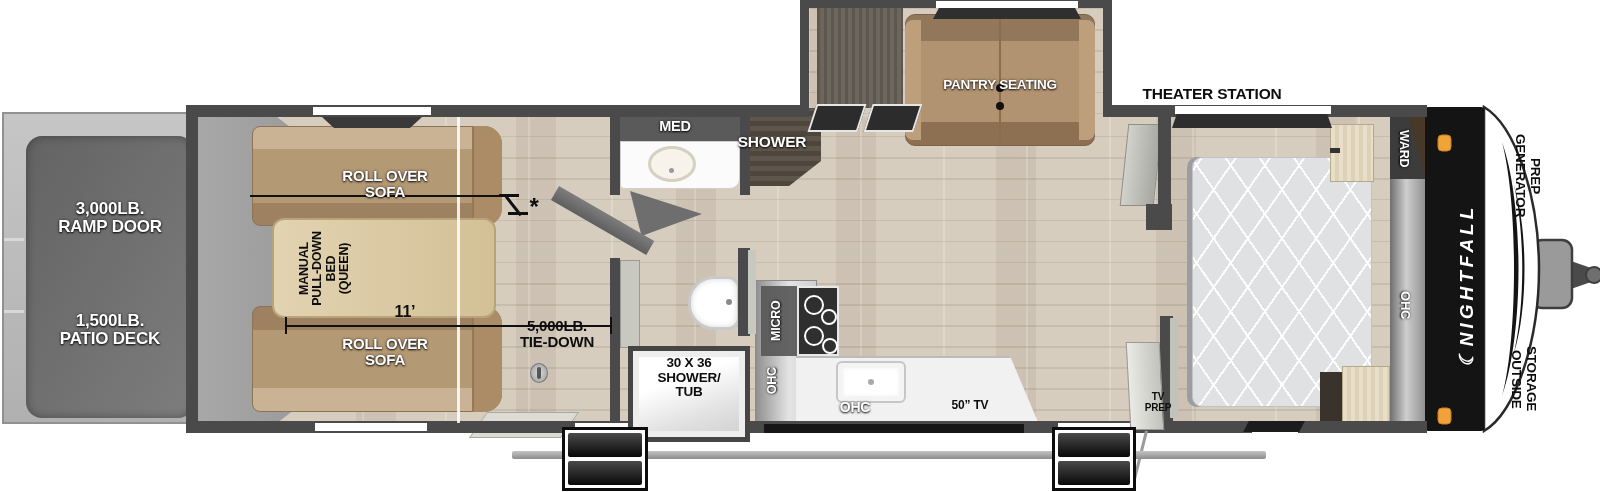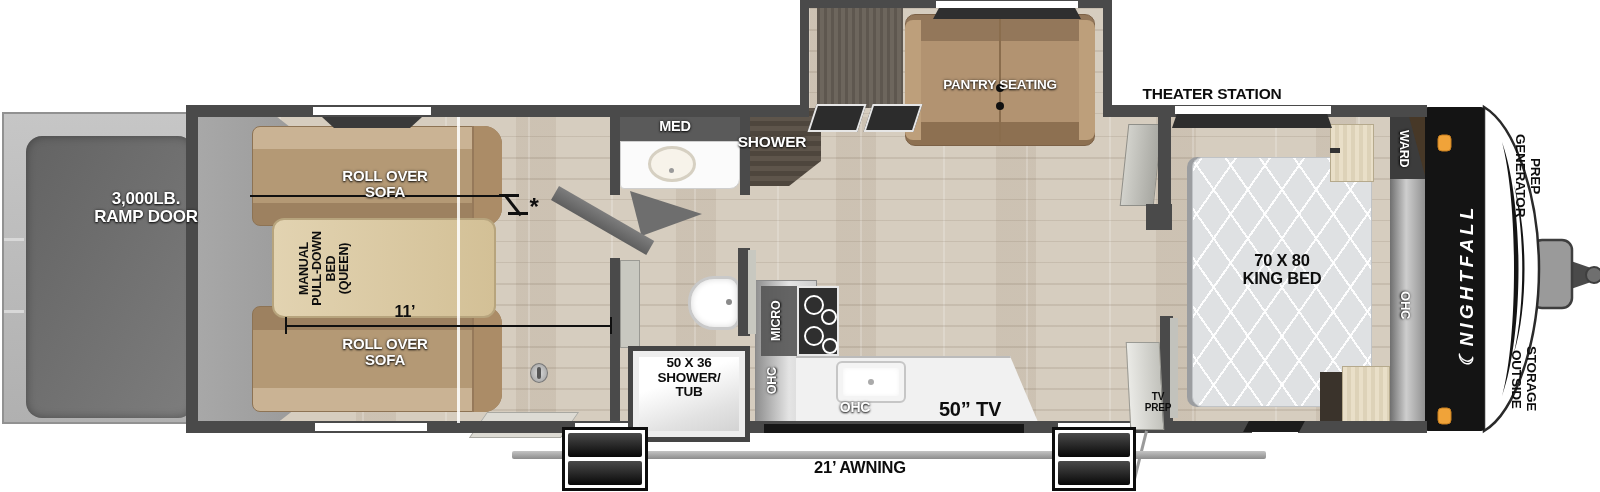--- a/index.html
+++ b/index.html
@@ -31,22 +31,24 @@
 <body>
 
 <div class="stage">
 
   <div class="abs" style="left:2px;top:112px;width:192px;height:312px;z-index:0;
               background:linear-gradient(180deg,#c6c6c6,#b0b0b0);border:2px solid #919191;"></div>
   <div class="abs" style="left:4px;top:238px;width:20px;height:3px;background:#d8d8d8;z-index:0;"></div>
   <div class="abs" style="left:4px;top:310px;width:20px;height:3px;background:#d8d8d8;z-index:0;"></div>
   <div class="abs" style="left:26px;top:136px;width:168px;height:282px;border-radius:16px;z-index:0;
               background:linear-gradient(120deg,#636363,#7d7d7d);box-shadow:inset 0 0 10px rgba(0,0,0,.35);"></div>
-  <div class="lbl w" style="left:26px;top:190px;width:168px;font-size:17px;margin-left:36px;">3,000LB.
+  <div class="lbl w" style="left:26px;top:200px;width:168px;font-size:17px;">3,000LB.
 RAMP DOOR</div>
+  <div class="lbl w" style="left:26px;top:312px;width:168px;font-size:17px;">1,500LB.
+PATIO DECK</div>
 
   <div class="floor" style="left:196px;top:115px;width:1230px;height:308px;"></div>
   <div class="abs" style="left:196px;top:117px;width:140px;height:306px;z-index:2;
               background:linear-gradient(90deg,#a8a8a8,#969696);
               clip-path:polygon(0 0,58% 0,100% 15%,86% 50%,100% 85%,58% 100%,0 100%);"></div>
 
   <div class="wall" style="left:186px;top:105px;width:12px;height:328px;"></div>
   <div class="wall" style="left:186px;top:105px;width:618px;height:12px;"></div>
   <div class="wall" style="left:1108px;top:105px;width:319px;height:12px;"></div>
   <div class="wall" style="left:186px;top:421px;width:1241px;height:12px;"></div>
@@ -118,20 +120,22 @@
   <div class="dim" style="left:285px;top:317px;width:2px;height:17px;"></div>
   <div class="dim" style="left:610px;top:317px;width:2px;height:17px;"></div>
   <div class="lbl b" style="left:380px;top:303px;width:50px;font-size:16px;">11’</div>
 
   <div class="dim" style="left:250px;top:195px;width:258px;height:2px;"></div>
   <div class="dim" style="left:499px;top:194px;width:20px;height:3px;"></div>
   <div class="dim" style="left:506px;top:194px;width:26px;height:3px;transform:rotate(52deg);transform-origin:left top;"></div>
   <div class="dim" style="left:508px;top:212px;width:20px;height:3px;"></div>
   <div class="lbl b" style="left:522px;top:194px;width:24px;font-size:24px;">*</div>
 
+  <div class="lbl b" style="left:495px;top:318px;width:124px;font-size:15px;">5,000LB.
+TIE-DOWN</div>
   <div class="abs" style="left:530px;top:363px;width:18px;height:20px;border-radius:50%;z-index:8;
               background:radial-gradient(#dcdcdc,#9a9a9a);border:1px solid #777;"></div>
   <div class="abs" style="left:537px;top:367px;width:4px;height:12px;background:#555;border-radius:2px;z-index:8;"></div>
 
   <div class="wall" style="left:610px;top:115px;width:10px;height:80px;"></div>
   <div class="wall" style="left:740px;top:115px;width:10px;height:80px;"></div>
   <div class="abs" style="left:620px;top:117px;width:120px;height:24px;background:#5a5a5a;z-index:3;"></div>
   <div class="abs" style="left:620px;top:141px;width:120px;height:48px;background:#fbfbfb;border:1px solid #cfcfcf;
               border-radius:0 0 10px 4px;z-index:3;"></div>
   <div class="abs" style="left:648px;top:146px;width:48px;height:36px;border-radius:50%;background:#f7f3ea;
@@ -146,21 +150,21 @@
   <div class="wall" style="left:610px;top:258px;width:10px;height:175px;"></div>
   <div class="abs" style="left:620px;top:260px;width:20px;height:88px;background:#c8c8c0;border:1px solid #9a9a94;z-index:3;"></div>
   <div class="wall" style="left:738px;top:248px;width:12px;height:88px;"></div>
   <div class="abs" style="left:748px;top:250px;width:8px;height:84px;background:#c8c8c0;z-index:5;"></div>
   <div class="abs" style="left:688px;top:276px;width:52px;height:54px;background:#ffffff;border:3px solid #c9c9c9;
               border-radius:26px 12px 12px 26px;z-index:3;box-shadow:inset 0 0 6px rgba(0,0,0,.15);"></div>
   <div class="abs" style="left:726px;top:299px;width:6px;height:6px;border-radius:50%;background:#8a8a8a;z-index:4;"></div>
   <div class="abs" style="left:628px;top:346px;width:122px;height:96px;border:5px solid #454545;z-index:6;
               background:linear-gradient(160deg,#ffffff 0 35%,#e2e2e2 70%,#cfcfcf);
               box-shadow:inset 0 0 0 6px #ededed;"></div>
-  <div class="lbl b" style="left:632px;top:356px;width:114px;font-size:13.5px;z-index:7;">50 X 36
+  <div class="lbl b" style="left:632px;top:356px;width:114px;font-size:13.5px;z-index:7;">30 X 36
 SHOWER/
 TUB</div>
 
   <div class="abs" style="left:745px;top:108px;width:76px;height:78px;z-index:3;
               background:repeating-linear-gradient(0deg,#4e463d 0 5px,#5e554b 5px 10px);
               clip-path:polygon(0 0,100% 0,100% 68%,58% 100%,0 100%);"></div>
   <div class="lbl w" style="left:722px;top:134px;width:100px;font-size:15.5px;">SHOWER</div>
 
   <div class="abs" style="left:755px;top:280px;width:62px;height:145px;z-index:3;border:1px solid #8a8a8a;
               background:linear-gradient(90deg,#8f8f8f,#e4e4e4 55%,#cfcfcf);"></div>
@@ -176,40 +180,38 @@
   <div class="lbl w rot" style="left:761px;top:288px;width:30px;height:66px;z-index:5;">
     <span style="font-size:12.5px;">MICRO</span>
   </div>
   <div class="lbl w rot" style="left:758px;top:356px;width:30px;height:50px;z-index:5;">
     <span style="font-size:12.5px;">OHC</span>
   </div>
   <div class="abs" style="left:836px;top:361px;width:70px;height:42px;background:#ffffff;border:2px solid #c6c6c6;
               border-radius:6px;z-index:4;box-shadow:inset 0 0 0 5px #f4f4f4,inset 0 0 8px rgba(0,0,0,.2);"></div>
   <div class="abs" style="left:868px;top:379px;width:6px;height:6px;border-radius:50%;background:#aaa;z-index:5;"></div>
   <div class="lbl w" style="left:820px;top:400px;width:70px;font-size:14px;">OHC</div>
-  <div class="lbl b" style="left:928px;top:399px;width:84px;font-size:20px;">50” TV</div>
+  <div class="lbl b" style="left:928px;top:399px;width:84px;font-size:12px;">50” TV</div>
   <div class="abs" style="left:764px;top:424px;width:260px;height:9px;background:#161616;z-index:7;"></div>
 
   <div class="wall" style="left:1158px;top:117px;width:13px;height:90px;"></div>
   <div class="abs" style="left:1124px;top:124px;width:34px;height:82px;z-index:4;transform:skewX(-6deg);
               background:linear-gradient(90deg,#d2d2cc,#a8a8a2);border:1px solid #8f8f89;"></div>
   <div class="wall" style="left:1146px;top:204px;width:26px;height:26px;"></div>
   <div class="wall" style="left:1160px;top:316px;width:13px;height:107px;"></div>
   <div class="abs" style="left:1170px;top:318px;width:8px;height:100px;background:#c2c2bc;z-index:5;"></div>
   <div class="abs" style="left:1128px;top:342px;width:34px;height:88px;z-index:6;transform:skewX(3deg);
               background:linear-gradient(90deg,#eaeae6,#c2c2bc);border:1px solid #9a9a94;"></div>
 
   <div class="lbl b" style="left:1127px;top:86px;width:170px;font-size:15.5px;">THEATER STATION</div>
 
   <div class="abs" style="left:1192px;top:157px;width:180px;height:250px;z-index:3;border-radius:10px;
               background-color:#dfe1e3;border:1px solid #c0c3c6;box-shadow:-5px 0 0 #9b9da0;
               background-image:repeating-linear-gradient(55deg,rgba(255,255,255,.95) 0 2px,rgba(0,0,0,0) 2px 28px),
                                repeating-linear-gradient(-55deg,rgba(255,255,255,.95) 0 2px,rgba(0,0,0,0) 2px 28px);"></div>
-  <div class="lbl b" style="left:1202px;top:252px;width:160px;font-size:16.5px;z-index:4;">70 X 80
-KING BED</div>
 
   <div class="abs" style="left:1330px;top:124px;width:44px;height:58px;z-index:3;border:1px solid #b5a98c;
               background:repeating-linear-gradient(90deg,#e9dfc8 0 4px,#ddd2b8 4px 8px);"></div>
   <div class="abs" style="left:1330px;top:148px;width:10px;height:5px;background:#333;z-index:4;"></div>
   <div class="abs" style="left:1320px;top:372px;width:22px;height:50px;background:#3a332b;z-index:3;"></div>
   <div class="abs" style="left:1342px;top:366px;width:48px;height:60px;z-index:3;border:1px solid #b5a98c;
               background:repeating-linear-gradient(90deg,#e9dfc8 0 4px,#ddd2b8 4px 8px);"></div>
 
   <div class="abs" style="left:1390px;top:117px;width:36px;height:62px;background:#3c3c3c;z-index:3;"></div>
   <div class="abs" style="left:1400px;top:117px;width:26px;height:62px;background:#473827;z-index:3;
@@ -254,16 +256,15 @@
     <div class="tread"></div>
   </div>
   <div class="steps" style="left:1052px;top:427px;width:84px;height:64px;">
     <div class="tread"></div>
     <div class="tread"></div>
   </div>
   <div class="abs" style="left:1138px;top:430px;width:3px;height:58px;background:#9a9a9a;transform:rotate(14deg);z-index:6;"></div>
 
   <div class="abs" style="left:512px;top:451px;width:754px;height:8px;border-radius:2px;z-index:6;
               background:linear-gradient(180deg,#c4c4c4,#8c8c8c);"></div>
-  <div class="lbl b" style="left:770px;top:459px;width:180px;font-size:16.5px;">21’ AWNING</div>
 
 
 </div>
 
 </body></html>

